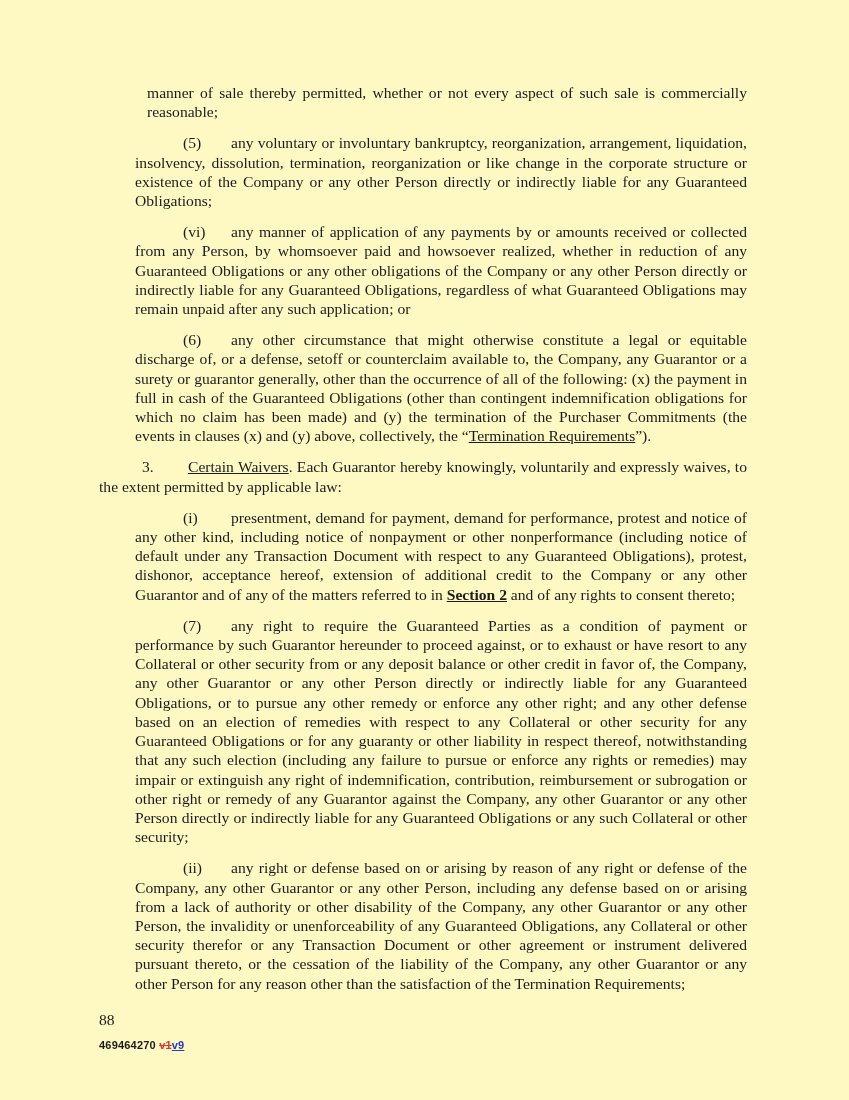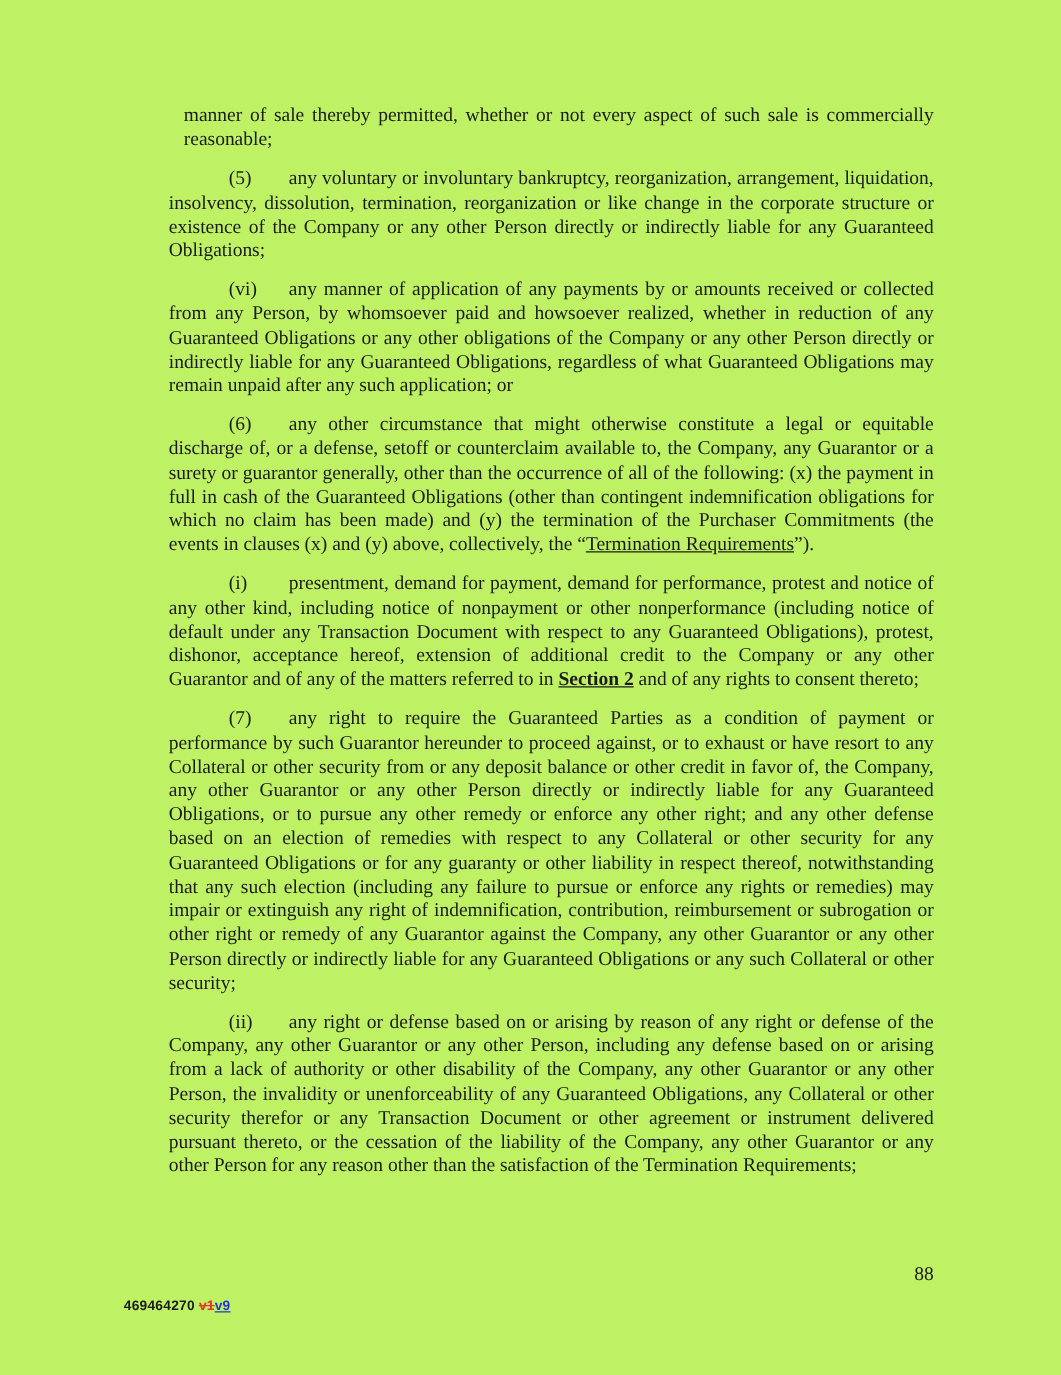--- a/index.html
+++ b/index.html
@@ -11,21 +11,21 @@
     width: 849px;
     height: 1100px;
     position: relative;
     overflow: hidden;
     font-family: "Liberation Serif", "DejaVu Serif", serif;
     color: #1b1b1b;
   }
   .page {
     position: absolute;
     inset: 0;
-    background: #bef264;
+    background: #fef9c3;
   }
   .content {
     position: absolute;
     left: 99px;
     top: 83px;
     width: 648px;
   }
   p.para {
     margin: 0 0 12px 0;
     font-size: 15.6px;
@@ -55,21 +55,21 @@
     width: 46px;
     text-indent: 0;
   }
   span.u { text-decoration: underline; }
   span.bu { font-weight: bold; text-decoration: underline; }
   .page-number {
     position: absolute;
     left: 99px;
     top: 1010px;
     width: 648px;
-    text-align: right;
+    text-align: left;
     font-size: 15.6px;
     line-height: 19.2px;
   }
   .doc-footer {
     position: absolute;
     left: 99px;
     top: 1039px;
     font-family: "Liberation Sans", sans-serif;
     font-size: 11px;
     font-weight: bold;
@@ -86,20 +86,21 @@
 </head>
 <body>
 
 <div class="page">
 
   <div class="content" id="doc-content">
       <p class="para continuation"><span class="">manner of sale thereby permitted, whether or not every aspect of such sale is commercially reasonable;</span></p>
       <p class="para numbered"><span class="num-sub">(5)</span><span class="">any voluntary or involuntary bankruptcy, reorganization, arrangement, liquidation, insolvency, dissolution, termination, reorganization or like change in the corporate structure or existence of the Company or any other Person directly or indirectly liable for any Guaranteed Obligations;</span></p>
       <p class="para numbered"><span class="num-sub">(vi)</span><span class="">any manner of application of any payments by or amounts received or collected from any Person, by whomsoever paid and howsoever realized, whether in reduction of any Guaranteed Obligations or any other obligations of the Company or any other Person directly or indirectly liable for any Guaranteed Obligations, regardless of what Guaranteed Obligations may remain unpaid after any such application; or</span></p>
       <p class="para numbered"><span class="num-sub">(6)</span><span class="">any other circumstance that might otherwise constitute a legal or equitable discharge of, or a defense, setoff or counterclaim available to, the Company, any Guarantor or a surety or guarantor generally, other than the occurrence of all of the following: (x) the payment in full in cash of the Guaranteed Obligations (other than contingent indemnification obligations for which no claim has been made) and (y) the termination of the Purchaser Commitments (the events in clauses (x) and (y) above, collectively, the “</span><span class="u">Termination Requirements</span><span class="">”).</span></p>
+      <p class="para section"><span class="num-section">3.</span><span class="u">Certain Waivers</span><span class="">.  Each Guarantor hereby knowingly, voluntarily and expressly waives, to the extent permitted by applicable law:</span></p>
       <p class="para numbered"><span class="num-sub">(i)</span><span class="">presentment, demand for payment, demand for performance, protest and notice of any other kind, including notice of nonpayment or other nonperformance (including notice of default under any Transaction Document with respect to any Guaranteed Obligations), protest, dishonor, acceptance hereof, extension of additional credit to the Company or any other Guarantor and of any of the matters referred to in </span><span class="bu">Section 2</span><span class=""> and of any rights to consent thereto;</span></p>
       <p class="para numbered"><span class="num-sub">(7)</span><span class="">any right to require the Guaranteed Parties as a condition of payment or performance by such Guarantor hereunder to proceed against, or to exhaust or have resort to any Collateral or other security from or any deposit balance or other credit in favor of, the Company, any other Guarantor or any other Person directly or indirectly liable for any Guaranteed Obligations, or to pursue any other remedy or enforce any other right; and any other defense based on an election of remedies with respect to any Collateral or other security for any Guaranteed Obligations or for any guaranty or other liability in respect thereof, notwithstanding that any such election (including any failure to pursue or enforce any rights or remedies) may impair or extinguish any right of indemnification, contribution, reimbursement or subrogation or other right or remedy of any Guarantor against the Company, any other Guarantor or any other Person directly or indirectly liable for any Guaranteed Obligations or any such Collateral or other security;</span></p>
       <p class="para numbered"><span class="num-sub">(ii)</span><span class="">any right or defense based on or arising by reason of any right or defense of the Company, any other Guarantor or any other Person, including any defense based on or arising from a lack of authority or other disability of the Company, any other Guarantor or any other Person, the invalidity or unenforceability of any Guaranteed Obligations, any Collateral or other security therefor or any Transaction Document or other agreement or instrument delivered pursuant thereto, or the cessation of the liability of the Company, any other Guarantor or any other Person for any reason other than the satisfaction of the Termination Requirements;</span></p>
     </div>
 
   <div class="page-number">88</div>
 
   <div class="doc-footer"><span>469464270</span><span> </span><span class="footer-deleted" id="footer-del" style="color: rgb(226, 52, 45);">v1</span><span class="footer-inserted" id="footer-ins" style="color: rgb(32, 55, 211);">v9</span></div>
 
 </div>

